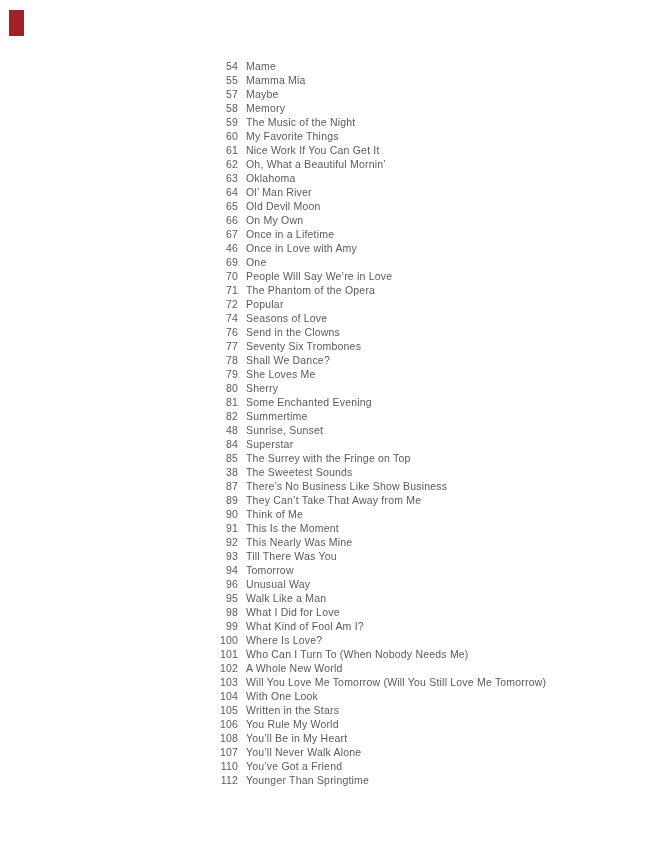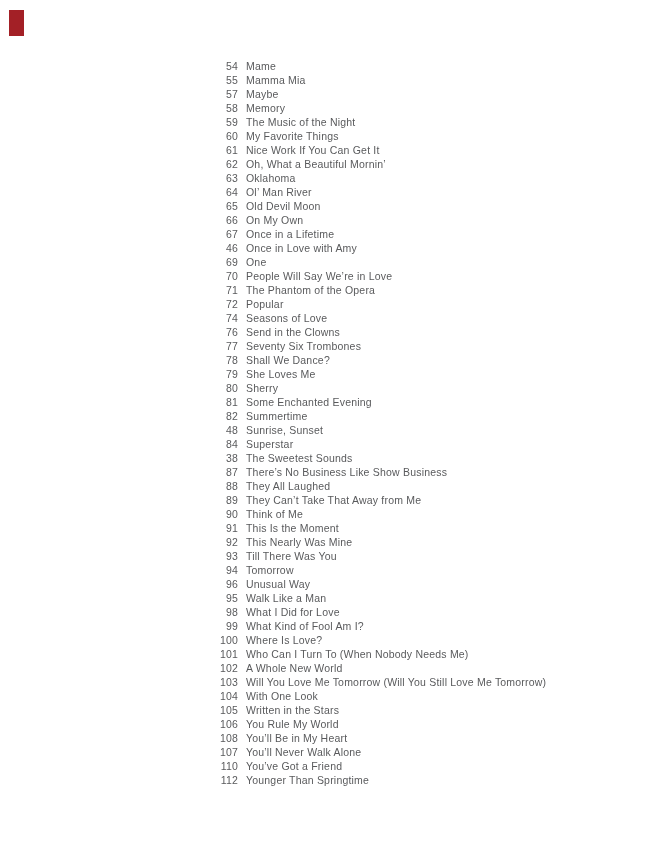--- a/index.html
+++ b/index.html
@@ -159,30 +159,30 @@
       </div>
       <div class="index-row">
         <span class="page-num">48</span>
         <span class="song-title">Sunrise, Sunset</span>
       </div>
       <div class="index-row">
         <span class="page-num">84</span>
         <span class="song-title">Superstar</span>
       </div>
       <div class="index-row">
+        <span class="page-num">85</span>
+        <span class="song-title">The Surrey with the Fringe on Top</span>
+      </div>
+      <div class="index-row">
         <span class="page-num">38</span>
         <span class="song-title">The Sweetest Sounds</span>
       </div>
       <div class="index-row">
         <span class="page-num">87</span>
         <span class="song-title">There’s No Business Like Show Business</span>
-      </div>
-      <div class="index-row">
-        <span class="page-num">88</span>
-        <span class="song-title">They All Laughed</span>
       </div>
       <div class="index-row">
         <span class="page-num">89</span>
         <span class="song-title">They Can’t Take That Away from Me</span>
       </div>
       <div class="index-row">
         <span class="page-num">90</span>
         <span class="song-title">Think of Me</span>
       </div>
       <div class="index-row">

